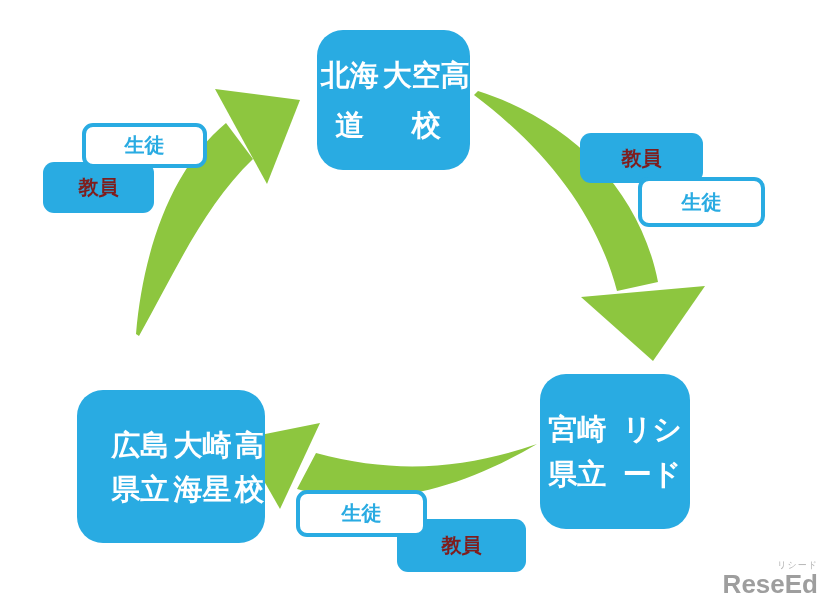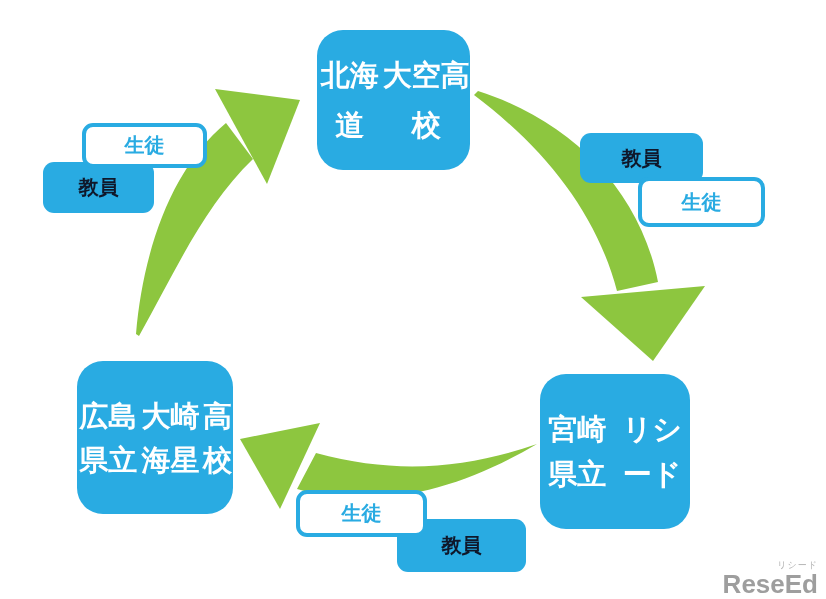--- a/index.html
+++ b/index.html
@@ -25,35 +25,35 @@
     justify-content: center;
     font-weight: bold;
     font-size: 29px;
     text-align: center;
     z-index: 2;
   }
   .node-top   { left: 317px; top: 30px;  width: 153px; height: 140px; }
   .node-top .node-line   { line-height: 50px; }
   .node-right { left: 540px; top: 368px; width: 150px; height: 155px; margin-top: 6px; }
   .node-right .node-line { line-height: 45px; }
-  .node-left  { left: 77px;  top: 361px; width: 156px; height: 153px; }
+  .node-left  { left: 77px;  top: 390px; width: 156px; height: 153px; padding-left: 32px; }
   .node-left .node-line  { line-height: 44px; }
 
   .tag {
     position: absolute;
     border-radius: 11px;
     display: flex;
     align-items: center;
     justify-content: center;
     font-weight: bold;
     font-size: 20px;
     box-sizing: border-box;
     white-space: nowrap;
   }
-  .tag.solid   { background: var(--blue, #29ABE2); color: #0f172a; z-index: 3; }
+  .tag.solid   { background: var(--blue, #29ABE2); color: #7f1d1d; z-index: 3; }
   .tag.outline { background: #ffffff; color: var(--blue, #29ABE2); border: 4px solid var(--blue, #29ABE2); z-index: 4; }
 
   .tag-left-student    { left: 82px;  top: 123px; width: 125px; height: 45px; }
   .tag-left-teacher    { left: 43px;  top: 162px; width: 111px; height: 51px; }
   .tag-right-teacher   { left: 580px; top: 133px; width: 123px; height: 50px; }
   .tag-right-student   { left: 638px; top: 177px; width: 127px; height: 50px; }
   .tag-bottom-student  { left: 296px; top: 490px; width: 131px; height: 47px; }
   .tag-bottom-teacher  { left: 397px; top: 519px; width: 129px; height: 53px; }
 
   .watermark {

